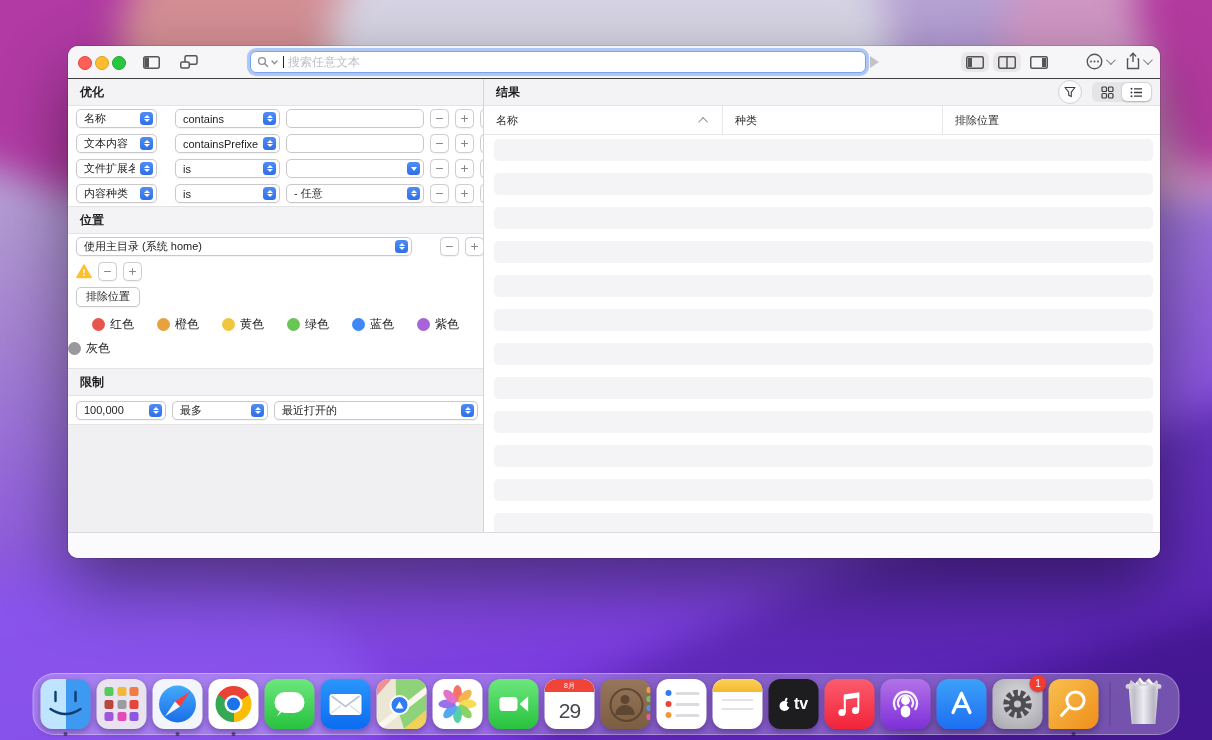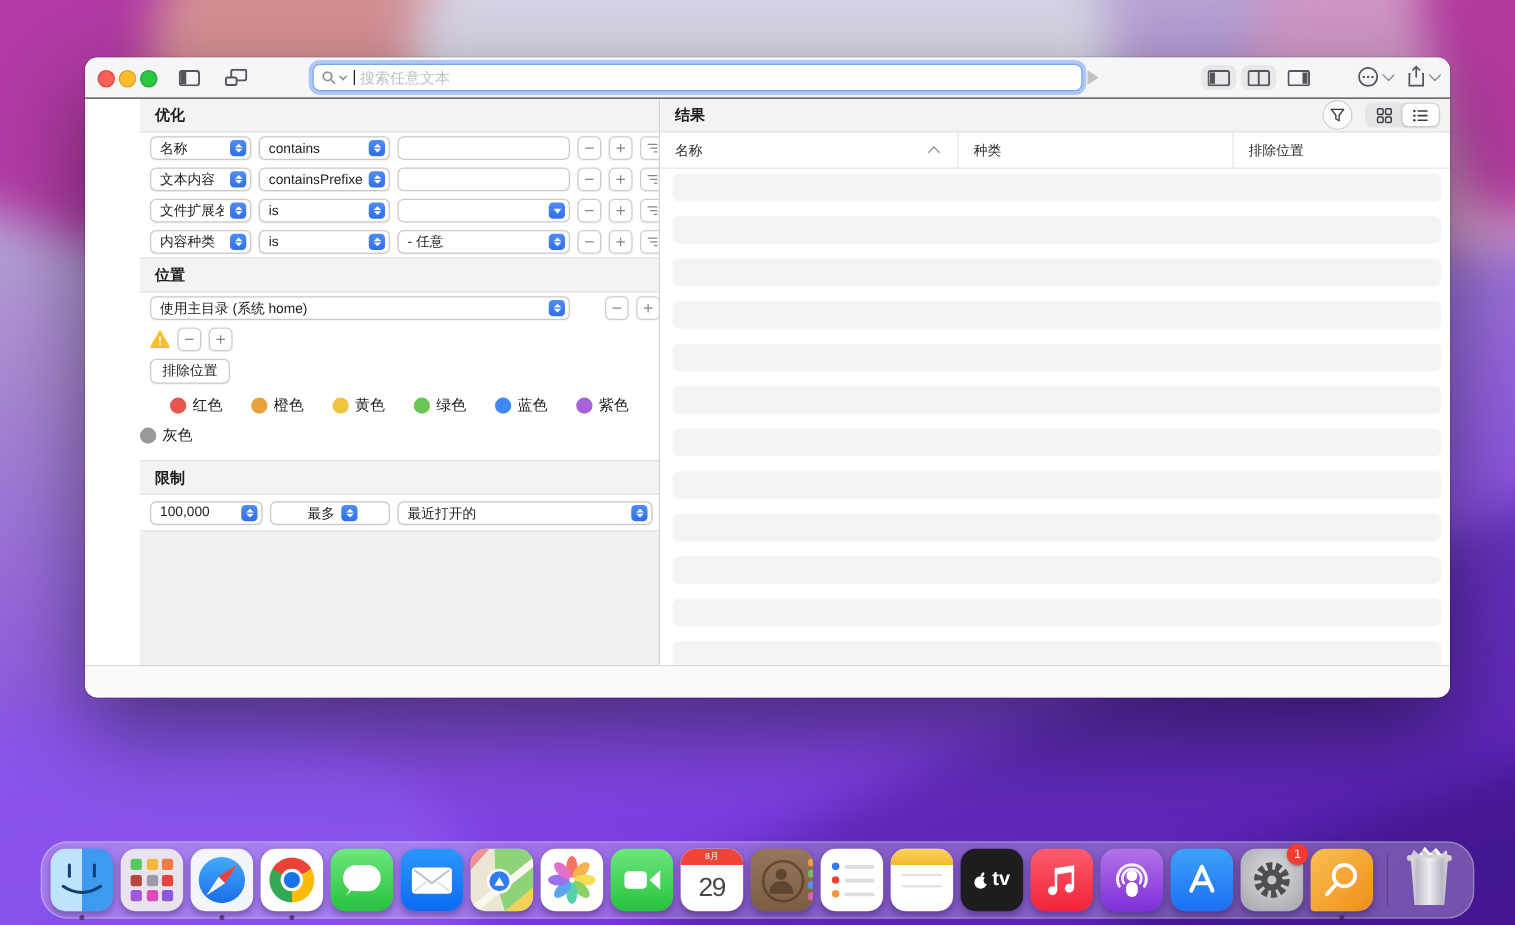--- a/index.html
+++ b/index.html
@@ -43,21 +43,21 @@
   .play-btn{position:absolute;left:796px;top:7px;width:20px;height:18px;display:flex;align-items:center;justify-content:center;}
   .play-tri{width:0;height:0;border-left:9px solid #c3c2c7;border-top:6px solid transparent;border-bottom:6px solid transparent;}
   .view-btn{position:absolute;top:6px;width:28px;height:20px;border-radius:6px;display:flex;align-items:center;justify-content:center;color:#545459;}
   .view-btn.bg{background:#e9e7ea;}
   .vb1{left:893px;}.vb2{left:925px;}.vb3{left:957px;}
   .more-btn{position:absolute;left:1018px;top:7px;display:flex;align-items:center;gap:3px;color:#545459;}
   .share-btn{position:absolute;left:1058px;top:6px;display:flex;align-items:center;gap:3px;color:#545459;}
   .chev-dn{width:6px;height:6px;border-right:1.5px solid #7b7b80;border-bottom:1.5px solid #7b7b80;transform:rotate(45deg) translateY(-2px);}
 
   
-  .content{flex:1;display:flex;min-height:0;padding-left:44px;}
+  .content{flex:1;display:flex;min-height:0;}
   .left-panel{width:415px;flex:0 0 415px;background:#fff;display:flex;flex-direction:column;}
   .v-divider{width:1px;background:#d4d3d6;}
   .right-panel{flex:1;background:#fff;display:flex;flex-direction:column;min-width:0;}
 
   .section-bar{height:26px;flex:0 0 26px;background:#f3f2f4;border-bottom:1px solid #e3e2e4;
     display:flex;align-items:center;padding:0 12px;font-size:12px;font-weight:bold;color:#1d1d1f;}
   .section-bar.mt{border-top:1px solid #e3e2e4;}
 
   .frow{height:25px;flex:0 0 25px;display:flex;align-items:center;padding:0 0 0 8px;gap:6px;}
   .dd{height:19px;background:#fff;border:1px solid #c9c8cc;border-radius:5px;box-shadow:0 .5px 1px rgba(0,0,0,.05);
@@ -69,21 +69,21 @@
   .stepper i.up{border-bottom:3.5px solid #fff;margin-bottom:1px;}
   .stepper i.dn{border-top:3.5px solid #fff;}
   .combo-btn{width:13px;height:13px;flex:0 0 13px;background:linear-gradient(180deg,#4f8df5,#2f6fe8);border-radius:3.5px;
     display:flex;align-items:center;justify-content:center;}
   .combo-btn i{width:0;height:0;border-left:3px solid transparent;border-right:3px solid transparent;border-top:4px solid #fff;}
   .ti{height:19px;background:#fff;border:1px solid #c9c8cc;border-radius:5px;box-sizing:border-box;
     display:flex;align-items:center;padding:0 3px 0 6px;}
   .ti input{border:none;outline:none;flex:1;min-width:0;font-size:11px;background:transparent;
     font-family:"Liberation Sans","DejaVu Sans",sans-serif;}
   .w-field{width:81px;flex:0 0 81px;}
-  .w-op{width:105px;flex:0 0 105px;}
+  .w-op{width:105px;flex:0 0 105px;margin-left:12px;}
   .w-val{width:138px;flex:0 0 138px;}
   .w-loc{width:336px;flex:0 0 336px;}
   .sq{width:17px;height:17px;flex:0 0 17px;border:1px solid #cdccd0;border-radius:4.5px;background:#fff;
     display:flex;align-items:center;justify-content:center;box-shadow:0 .5px 1px rgba(0,0,0,.05);}
   .g-minus{width:7px;height:1.5px;background:#85858a;border-radius:1px;}
   .g-plus{position:relative;width:7px;height:7px;}
   .g-plus::before{content:"";position:absolute;left:0;top:2.75px;width:7px;height:1.5px;background:#85858a;border-radius:1px;}
   .g-plus::after{content:"";position:absolute;left:2.75px;top:0;width:1.5px;height:7px;background:#85858a;border-radius:1px;}
   .g-lines{display:flex;flex-direction:column;gap:1.5px;align-items:flex-end;}
   .g-lines b{display:block;height:1.3px;background:#85858a;border-radius:1px;}
@@ -93,21 +93,21 @@
   .btn-plain{height:18px;padding:0 9px;border:1px solid #c9c8cc;border-radius:5px;background:#fff;
     box-shadow:0 .5px 1px rgba(0,0,0,.05);font-size:11px;color:#1c1c1e;display:flex;align-items:center;}
 
   .tags-row1{height:31px;flex:0 0 31px;display:flex;align-items:center;justify-content:space-between;padding:0 24px;}
   .tags-row2{height:28px;flex:0 0 28px;display:flex;align-items:flex-start;justify-content:flex-start;}
   .tag{display:flex;align-items:center;gap:5px;font-size:12px;color:#1c1c1e;}
   .tag .dot{width:13px;height:13px;border-radius:50%;}
 
   .limit-row{height:28px;flex:0 0 28px;display:flex;align-items:center;padding:0 0 0 8px;gap:6px;}
   .w-l1{width:90px;flex:0 0 90px;align-items:center;}
-  .w-l2{width:96px;flex:0 0 96px;justify-content:center;}
+  .w-l2{width:96px;flex:0 0 96px;}
   .w-l3{width:204px;flex:0 0 204px;}
   .left-filler{flex:1;background:#f0eff1;border-top:1px solid #e4e3e5;}
 
   
   .results-bar{height:26px;flex:0 0 26px;background:#f3f2f4;border-bottom:1px solid #e3e2e4;
     display:flex;align-items:center;padding:0 8px 0 12px;font-size:12px;font-weight:bold;color:#1d1d1f;}
   .results-bar .spacer{flex:1;}
   .funnel-btn{width:22px;height:22px;border-radius:50%;border:1px solid #d2d1d4;background:#fbfafc;
     display:flex;align-items:center;justify-content:center;margin-right:10px;}
   .seg{width:60px;height:20px;background:#e5e4e7;border-radius:6px;display:flex;padding:1px;box-sizing:border-box;}

